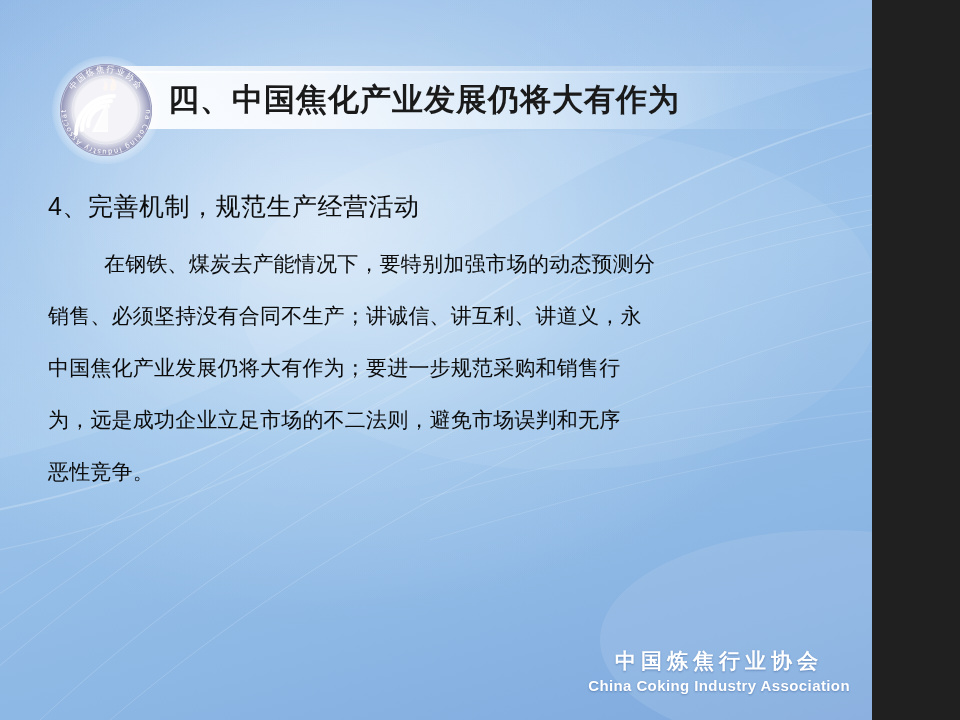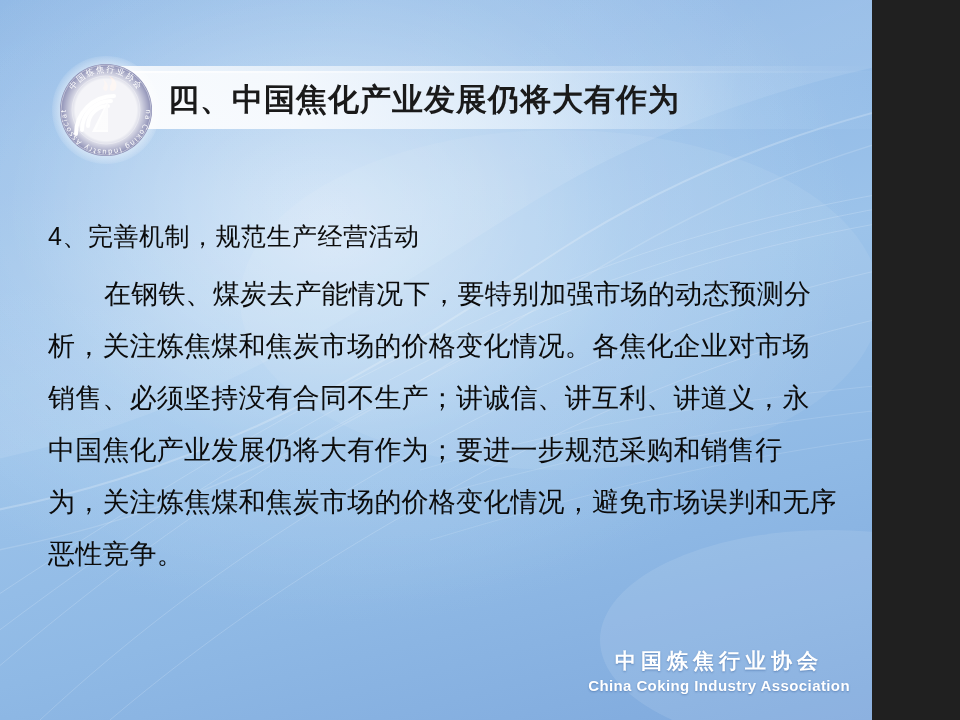--- a/index.html
+++ b/index.html
@@ -80,31 +80,30 @@
     background: radial-gradient(circle at 50% 50%, rgba(255,255,255,0.95) 40%, rgba(255,255,255,0.55) 56%, rgba(255,255,255,0) 74%);
   }
 
   
   .body-text {
     position: absolute;
     left: 48px;
     top: 188px;
     width: 876px;
     color: #0b0b0b;
-    margin-top: 30px;
   }
   .lead {
     font-size: 25px;
     line-height: 36px;
     font-weight: 400;
     margin-bottom: 14px;
     letter-spacing: 0.5px;
   }
   .para-line {
-    font-size: 27px;
+    font-size: 21px;
     line-height: 52px;
     font-weight: 400;
     white-space: nowrap;
     letter-spacing: 0.2px;
   }
   .para-line.indent { text-indent: 56px; }
 
   
   .footer-mark {
     position: absolute;
@@ -210,24 +209,23 @@
       <path d="M 56 46 L 56 74 L 44 74 Z" fill="#2c3076" opacity="0.25"></path>
 
       <path d="M 58 30 C 61 26 60 23 57 20 C 62 22 66 27 64 32 C 63 35 60 36 58 34 Z" fill="#d95f2a"></path>
       <path d="M 51 32 C 53 29 53 26 51 23 C 55 26 57 30 55 34 C 54 36 52 35 51 32 Z" fill="#d95f2a" opacity="0.85"></path>
     </svg>
   </div>
 
   <div class="body-text">
     <div class="lead">4、完善机制，规范生产经营活动</div>
     <div class="para-line indent">在钢铁、煤炭去产能情况下，要特别加强市场的动态预测分</div>
-    <div class="para-line">析，关注炼焦煤和焦炭市场的价格变化情况。各焦化企业对市场</div>
     <div class="para-line">销售、必须坚持没有合同不生产；讲诚信、讲互利、讲道义，永</div>
     <div class="para-line">中国焦化产业发展仍将大有作为；要进一步规范采购和销售行</div>
-    <div class="para-line">为，关注炼焦煤和焦炭市场的价格变化情况，避免市场误判和无序</div>
+    <div class="para-line">为，远是成功企业立足市场的不二法则，避免市场误判和无序</div>
     <div class="para-line">恶性竞争。</div>
   </div>
 
   <div class="footer-mark">
     <div class="footer-cn">中国炼焦行业协会</div>
     <div class="footer-en">China Coking Industry Association</div>
   </div>
 
 </div>
 

